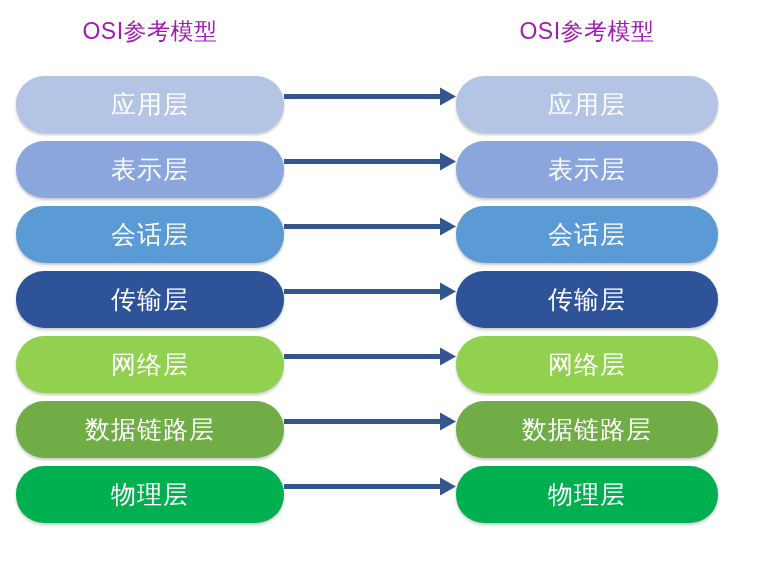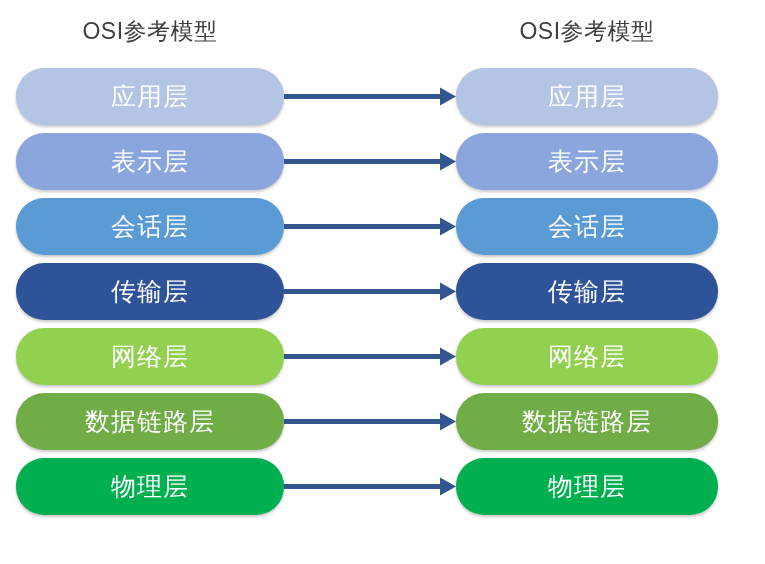--- a/index.html
+++ b/index.html
@@ -19,33 +19,33 @@
     position: relative;
     width: 765px;
     height: 564px;
   }
 
   
   .col-title {
     position: absolute;
     font-size: 23px;
     letter-spacing: 0.5px;
-    color: #404040;
+    color: #a21caf;
     white-space: nowrap;
     text-align: center;
     font-weight: 400;
     line-height: 1;
   }
   #title-left  { left: 16px;  top: 20px; width: 268px; }
   #title-right { left: 456px; top: 20px; width: 262px; }
 
   
   .stack {
     position: absolute;
-    top: 68px;
+    top: 76px;
   }
   #stack-left  { left: 16px;  width: 268px; }
   #stack-right { left: 456px; width: 262px; }
 
   .layer-box {
     position: relative;
     height: 57px;
     margin-bottom: 8px;
     border-radius: 28px;
     display: flex;

